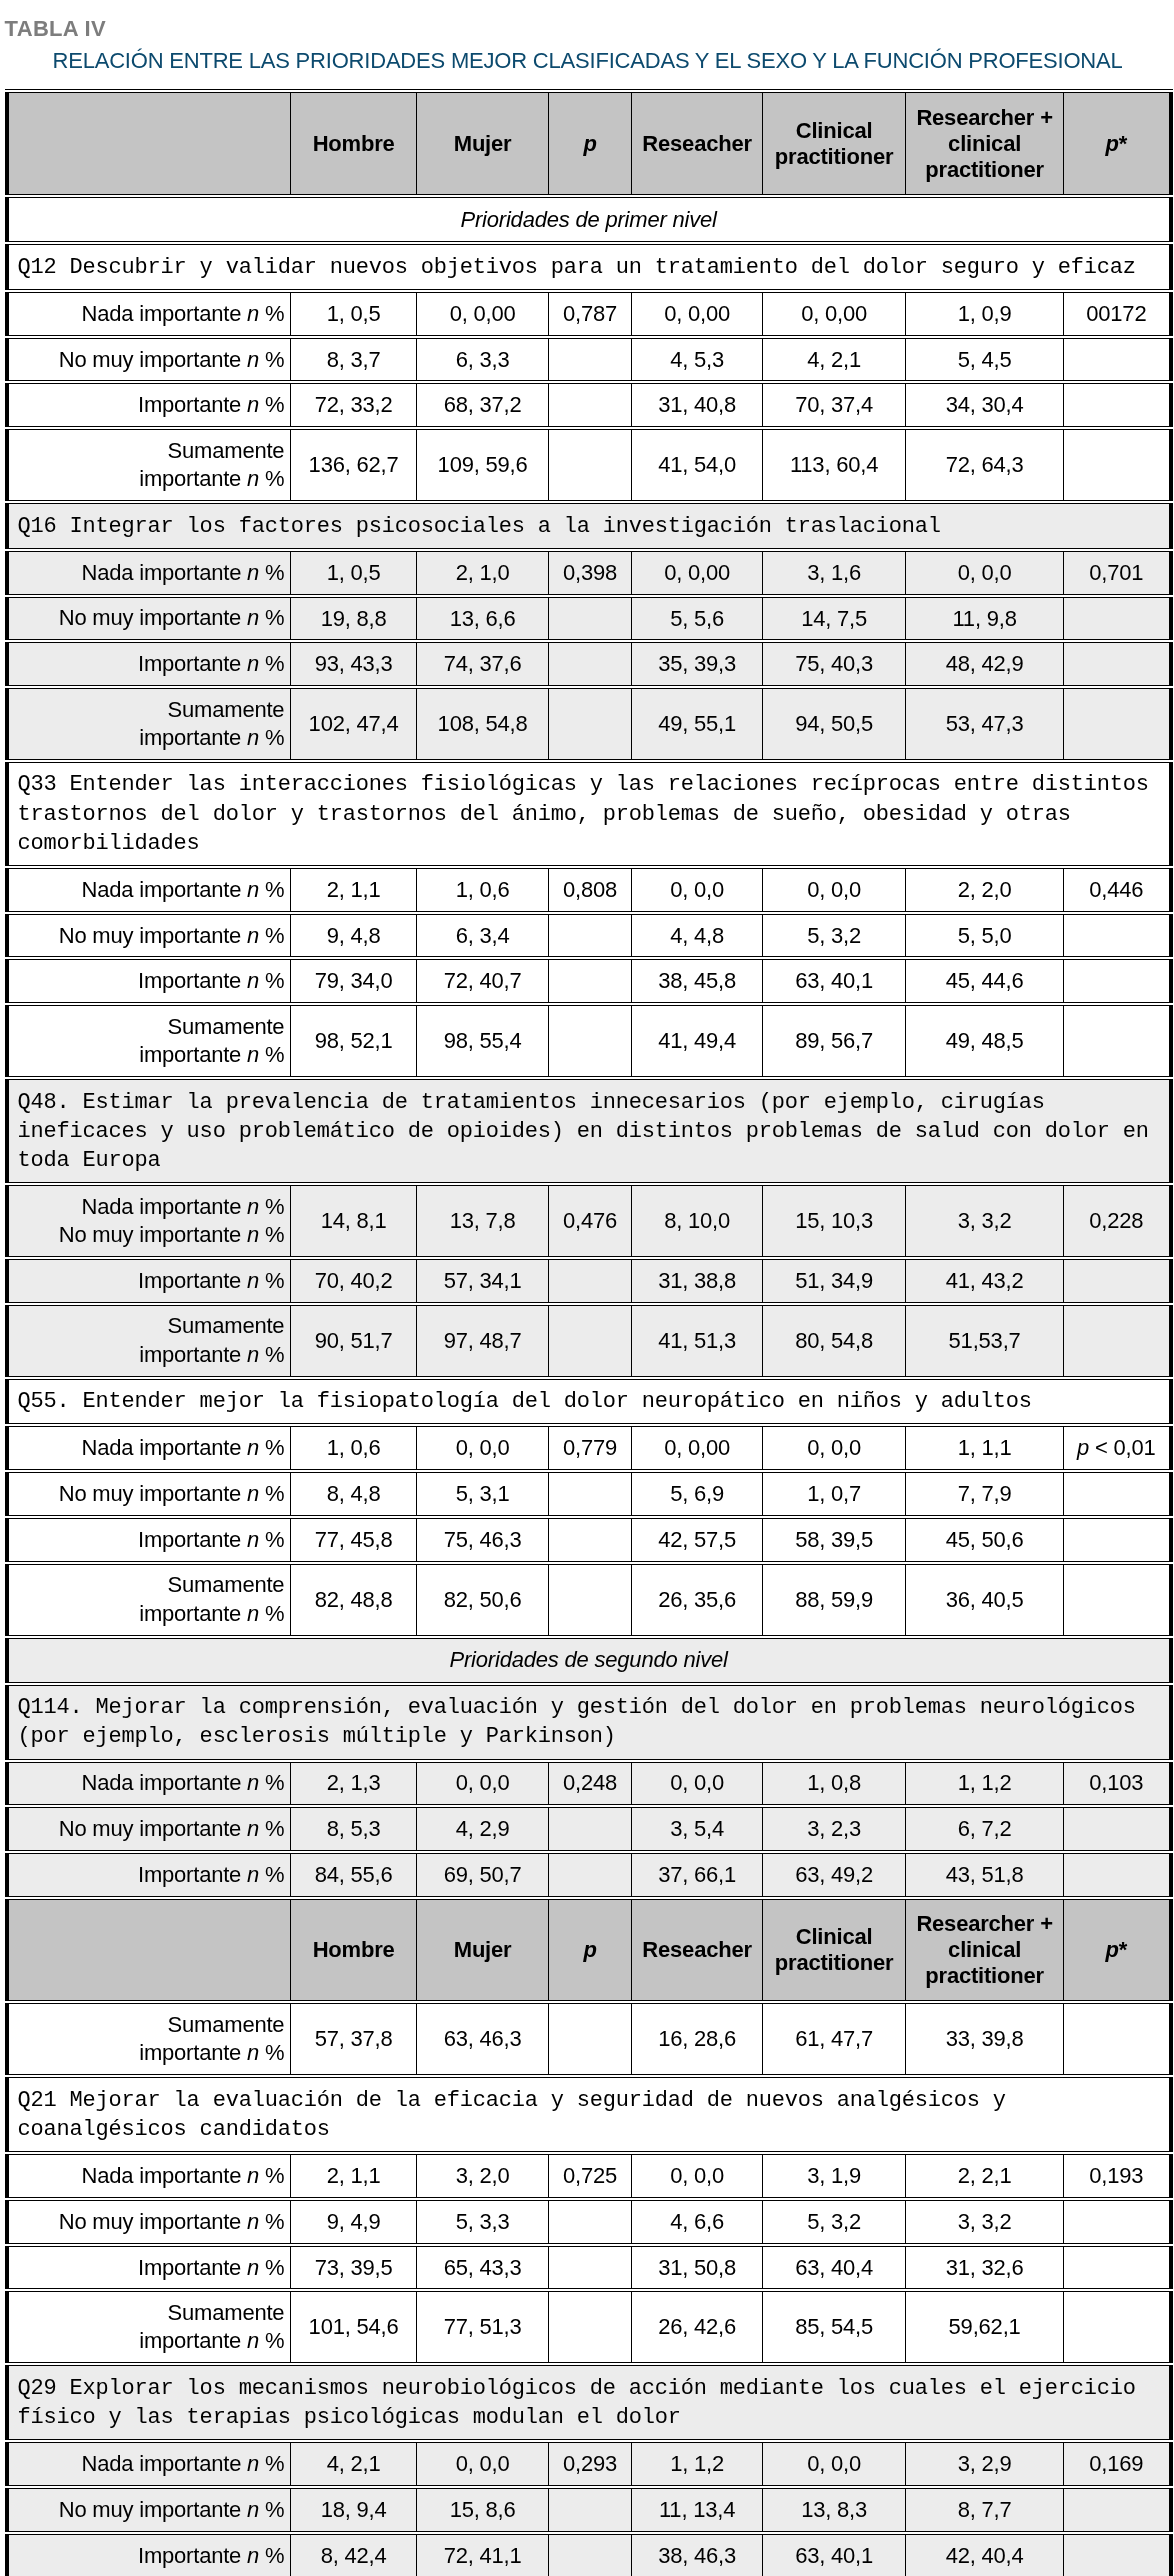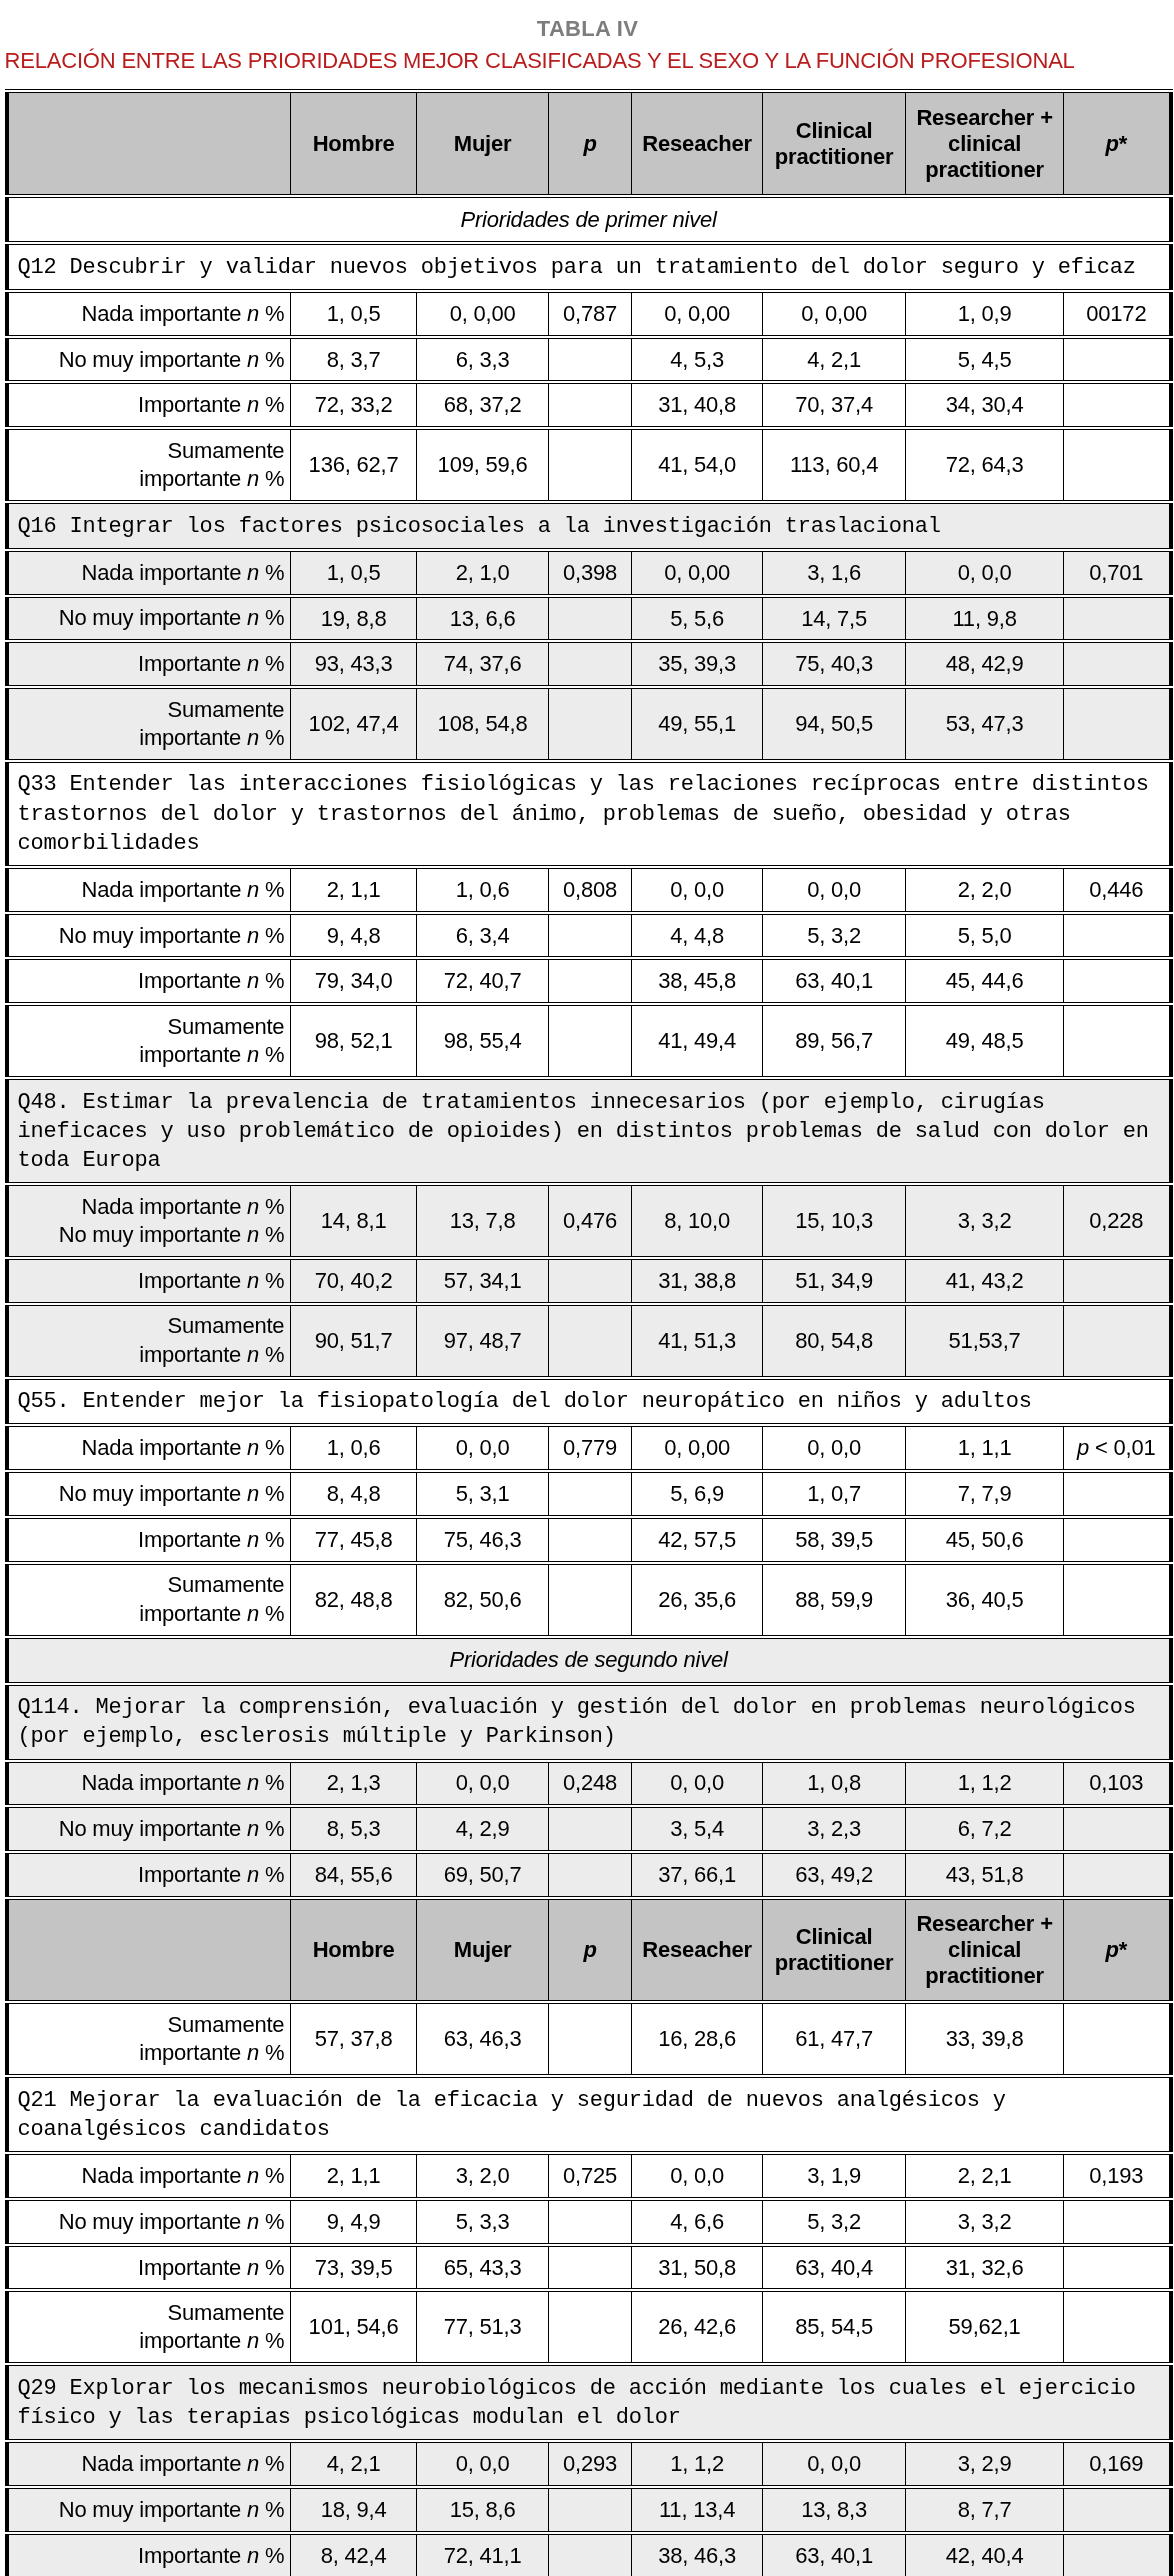--- a/index.html
+++ b/index.html
@@ -12,31 +12,32 @@
   *{box-sizing:border-box;}
   body{margin:0;background:#ffffff;}
   .page{
     width:1175px;
     padding:9px 4.6px 28.5px 4.6px;
     font-family:"Liberation Sans","DejaVu Sans",sans-serif;
     color:#000;
     letter-spacing:-0.2px;
   }
   .title{
-    text-align:center;
+    text-align:left;
     font-size:22px;
     font-weight:bold;
     color:var(--title-col);
     margin:6.8px 0 5.7px 0;
     letter-spacing:0.3px;
   }
   .subtitle{
+    text-align:center;
     font-size:22px;
     line-height:1.28;
-    color:#b91c1c;
+    color:#0c4a6e;
     margin:0 auto 13.7px auto;
   }
   table.main{
     width:1166px;
     margin:0 auto;
     border-collapse:collapse;
     table-layout:fixed;
     border:4.6px solid var(--border-col);
   }
   td,th{

